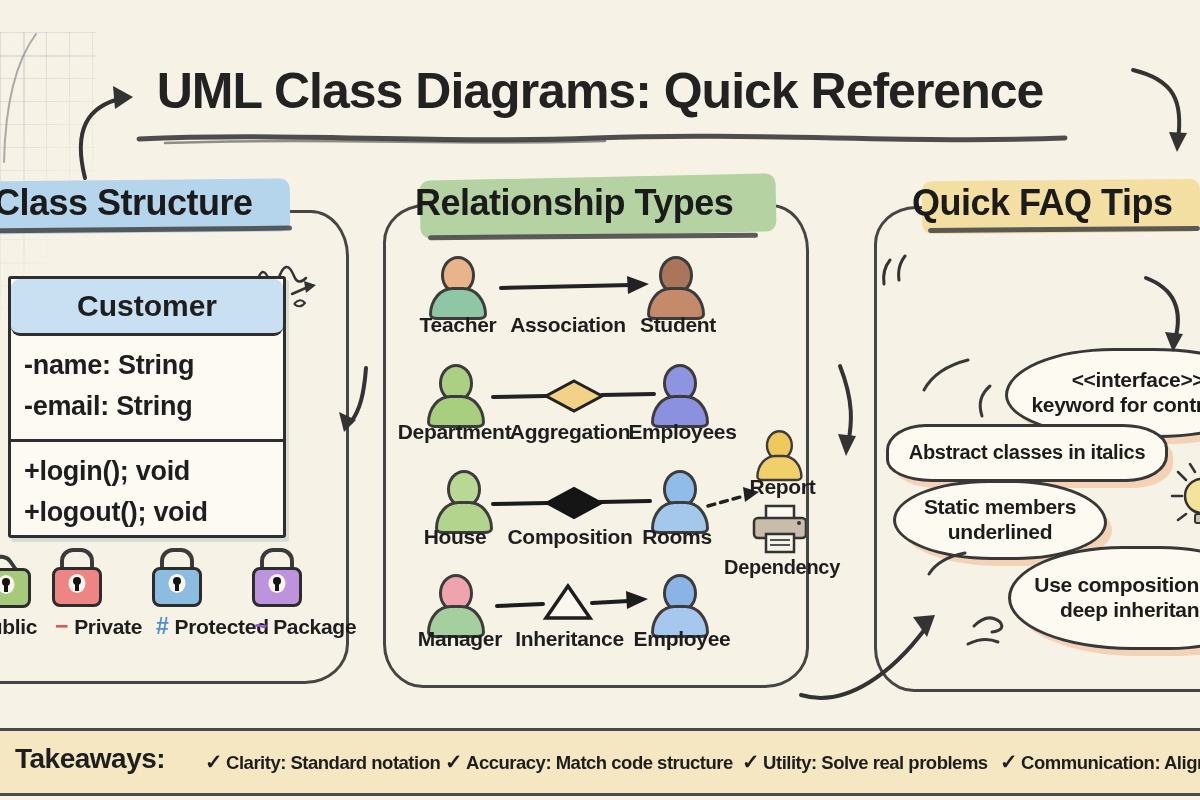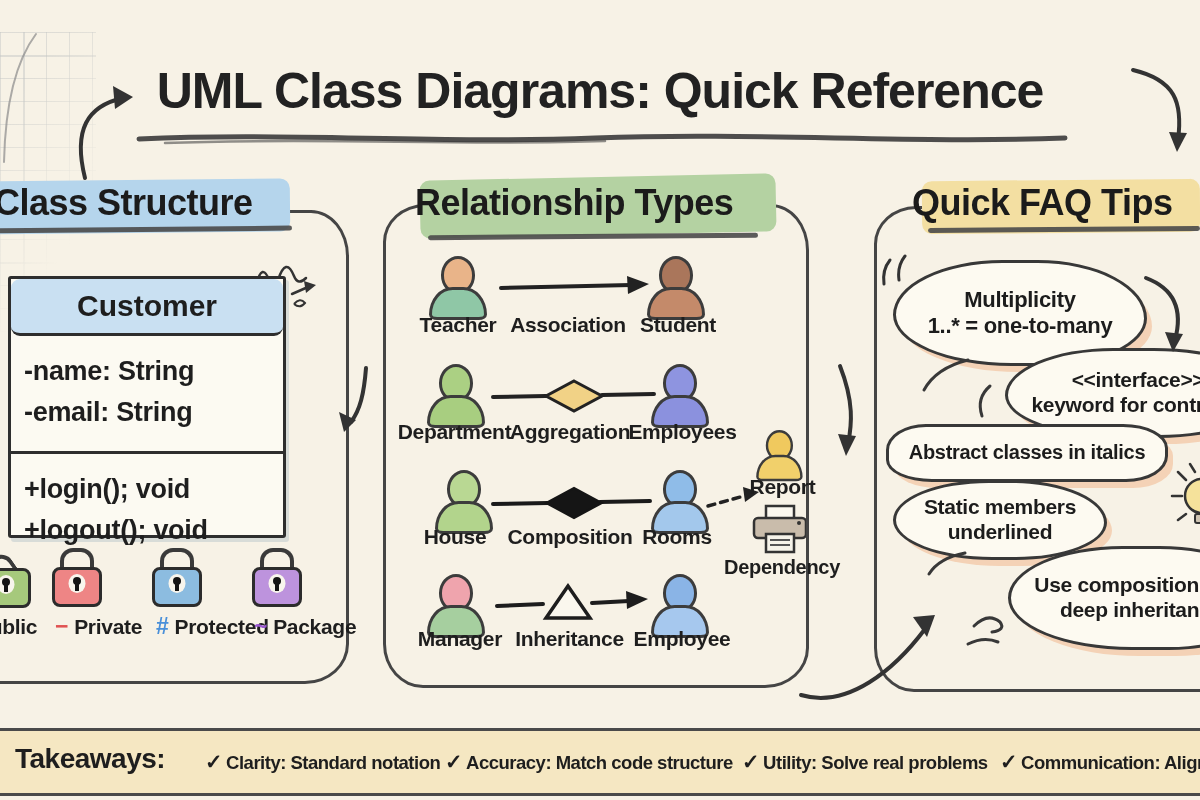--- a/index.html
+++ b/index.html
@@ -18,21 +18,21 @@
   
   .panel{position:absolute;border:3.5px solid #454545;border-radius:42px 38px 44px 40px / 38px 46px 40px 44px;z-index:1;}
   .hl{position:absolute;z-index:2;border-radius:10px;}
   .phead{position:absolute;z-index:3;font-weight:bold;font-size:36px;letter-spacing:-.5px;color:#1b1b1b;white-space:nowrap;}
   .underl{position:absolute;z-index:3;height:4.5px;background:#4a4a4a;border-radius:3px;opacity:.9;}
   
   .classbox{position:absolute;border:3.5px solid #2e2e2e;background:#fcfaf2;border-radius:3px;z-index:3;
             box-shadow:3px 4px 0 rgba(110,140,170,.22);}
   .cb-title{height:54px;display:flex;align-items:center;justify-content:center;
             font-size:30px;font-weight:bold;border-bottom:3px solid #2e2e2e;border-radius:9px;}
-  .cb-sec{padding:15px 13px;font-size:27px;font-weight:bold;line-height:1.5;letter-spacing:-.3px;}
+  .cb-sec{padding:9px 13px;font-size:27px;font-weight:bold;line-height:1.5;letter-spacing:-.3px;}
   .cb-attrs{border-bottom:3px solid #2e2e2e;height:85px;}
   .cb-ops{height:96px;}
   
   .lock{position:absolute;width:48px;height:56px;z-index:3;}
   .shackle{position:absolute;left:50%;transform:translateX(-50%);top:0;width:26px;height:22px;
            border:4.5px solid #3a3a3a;border-bottom:none;border-radius:13px 13px 0 0;}
   .lock.open .shackle{transform:translateX(-60%) rotate(-35deg);transform-origin:bottom right;top:-4px;}
   .lockbody{position:absolute;left:50%;transform:translateX(-50%);top:19px;width:44px;height:34px;
             border:3px solid #2c2c2c;border-radius:8px;}
   .hole{position:absolute;left:50%;transform:translateX(-50%);top:26px;width:17px;height:19px;
@@ -260,24 +260,20 @@
   <div class="panel" style="left:874px;top:174px;width:380px;height:480px"></div>
   <div class="hl" style="left: 922px; top: 148px; width: 278px; height: 53px; transform: rotate(-0.5deg); background: rgb(243, 223, 162);"></div>
   <div class="phead" style="left:912px;top:150px">Quick FAQ Tips</div>
   <div class="underl" style="left:928px;top:195px;width:272px;transform:rotate(-.4deg)"></div>
 
   <svg style="left:878px;top:222px;z-index:4" width="35" height="42">
     <path d="M12,6 Q4,16 6,30" stroke="#333" stroke-width="3" fill="none" stroke-linecap="round"></path>
     <path d="M27,2 Q19,12 21,26" stroke="#333" stroke-width="3" fill="none" stroke-linecap="round"></path>
   </svg>
 
-  <div class="bubble" style="left:893px;top:228px;width:248px;height:100px;font-size:22px;border-radius:50% 50% 46% 54% / 60% 64% 52% 56%">
-    <span>Multiplicity</span>
-    <span>1..* = one-to-many</span>
-  </div>
   <svg style="left:920px;top:324px;z-index:4" width="55" height="40">
     <path d="M48,4 Q16,12 4,34" stroke="#383838" stroke-width="3" fill="none" stroke-linecap="round"></path>
   </svg>
   <svg style="left:1140px;top:240px;z-index:5" width="50" height="85">
     <path d="M6,6 C38,18 42,42 35,68" stroke="#333" stroke-width="4" fill="none" stroke-linecap="round"></path>
     <polygon points="25,60 43,62 33,80" fill="#333"></polygon>
   </svg>
 
   <div class="bubble" style="left:1005px;top:316px;width:260px;height:84px;font-size:21px;border-radius:48% 52% 50% 50% / 62% 58% 60% 56%">
     <span>&lt;&lt;interface&gt;&gt;</span>

